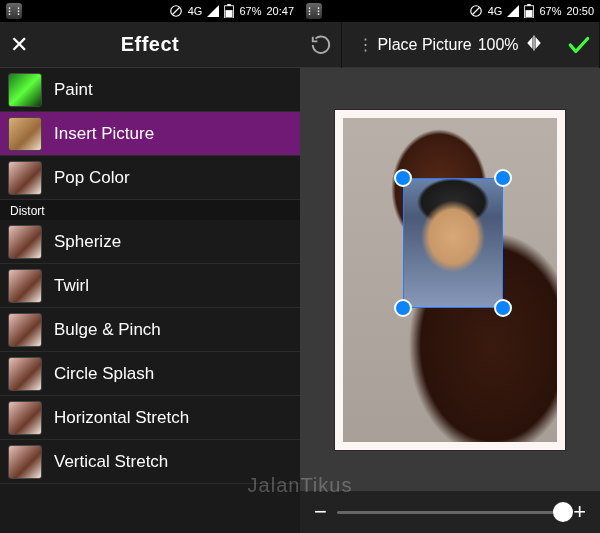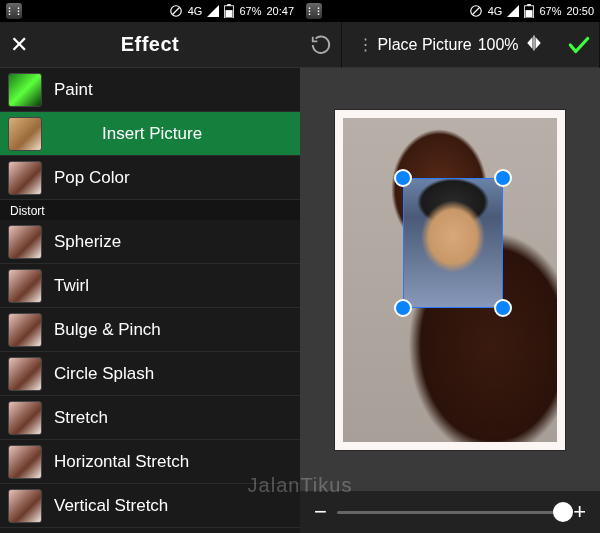--- a/index.html
+++ b/index.html
@@ -46,21 +46,21 @@
   .close-x { font-size: 22px; color: #fff; width: 28px; text-align:left; }
   .title { flex: 1; text-align: center; color: #fff; font-size: 20px; font-weight: 700; padding-right: 28px; letter-spacing: 0.5px; }
   .list { flex: 1; overflow: hidden; background: #1a1a1a; }
   .row {
     display: flex;
     align-items: center;
     height: 44px;
     padding: 0 8px;
     border-bottom: 1px solid #2b2b2b;
   }
-  .row.selected { background: #15803d; gap: 48px; }
+  .row.selected { background: #701a75; }
   .thumb {
     width: 34px; height: 34px;
     border-radius: 3px;
     margin-right: 12px;
     background: linear-gradient(135deg, #e8c0b8 0%, #6b3a2a 60%, #f5e8e0 100%);
     border:1px solid #444;
   }
   .thumb.paint { background: linear-gradient(135deg, #1a7a1a 0%, #5cff3c 50%, #0a3a0a 100%); }
   .thumb.dog { background: linear-gradient(135deg, #d8b078 0%, #9a6a3a 60%, #f0e0c8 100%); }
   .row-label { color: #fff; font-size: 17px; font-weight: 400; }
@@ -224,24 +224,20 @@
       <div class="thumb"></div>
       <span class="row-label">Twirl</span>
     </div>
     <div class="row">
       <div class="thumb"></div>
       <span class="row-label">Bulge &amp; Pinch</span>
     </div>
     <div class="row">
       <div class="thumb"></div>
       <span class="row-label">Circle Splash</span>
-    </div>
-    <div class="row">
-      <div class="thumb"></div>
-      <span class="row-label">Stretch</span>
     </div>
     <div class="row">
       <div class="thumb"></div>
       <span class="row-label">Horizontal Stretch</span>
     </div>
     <div class="row">
       <div class="thumb"></div>
       <span class="row-label">Vertical Stretch</span>
     </div>
   </div>

